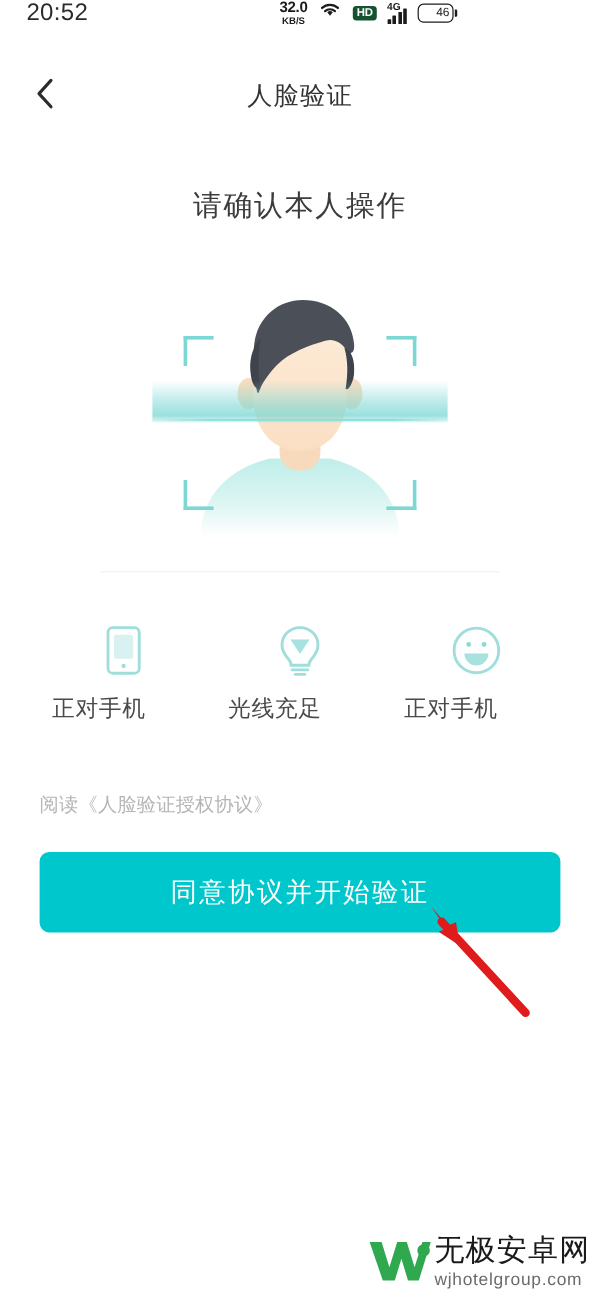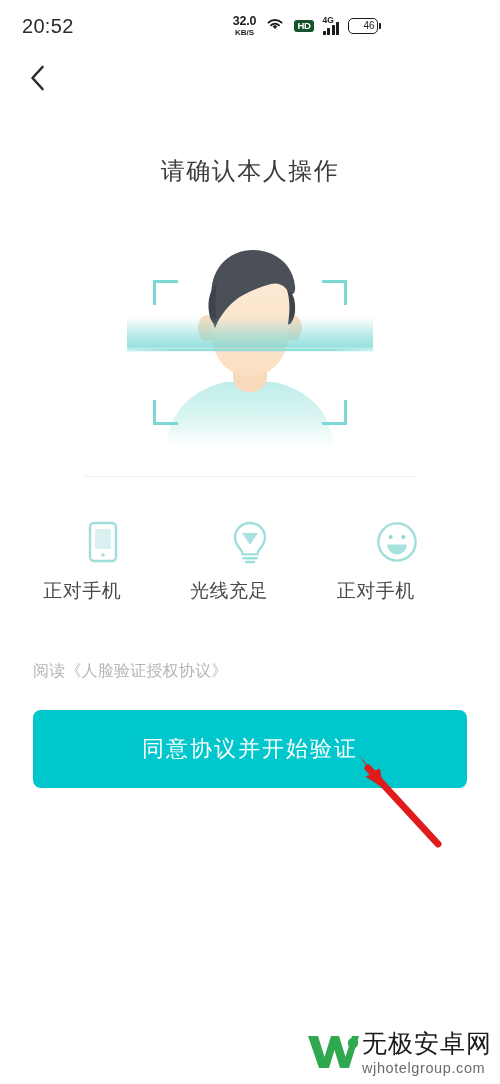--- a/index.html
+++ b/index.html
@@ -16,21 +16,21 @@
     -webkit-font-smoothing: antialiased;
   }
 
   
   .status-bar {
     position: absolute;
     top: 0; left: 0;
     width: 400px;
     height: 52px;
     display: flex;
-    align-items: center;
+    align-items: flex-start;
     justify-content: space-between;
     padding: 0 22px;
     box-sizing: border-box;
   }
   .status-time {
     font-size: 20px;
     color: #2b2b2b;
     letter-spacing: 0.3px;
   }
   .status-right {
@@ -265,21 +265,21 @@
     letter-spacing: 0.2px;
     cursor: pointer;
   }
 
   
   .primary-btn {
     position: absolute;
     top: 710px;
     left: 33px;
     width: 434px;
-    height: 78px;
+    height: 67px;
     background: #00c7cc;
     border: none;
     border-radius: 8px;
     color: #ffffff;
     font-size: 22px;
     letter-spacing: 2px;
     font-family: inherit;
     cursor: pointer;
     display: flex;
     align-items: center;
@@ -363,20 +363,21 @@
 </div>
 
 <div class="nav-bar">
   <div class="nav-back">
     <span>
       <svg width="15" height="26" viewBox="0 0 15 26">
         <path d="M12.5 2 L2.5 13 L12.5 24" stroke="#2b2b2b" stroke-width="2.6" fill="none" stroke-linecap="round" stroke-linejoin="round"></path>
       </svg>
     </span>
   </div>
+  <div class="nav-title">人脸验证</div>
 </div>
 
 <div class="headline">请确认本人操作</div>
 
 <div class="face-stage">
   <svg class="avatar-svg" viewBox="0 0 210 205">
     <defs>
       <linearGradient id="shirtGrad" x1="0" y1="0" x2="0" y2="1">
         <stop offset="0%" stop-color="#bfeeea"></stop>
         <stop offset="55%" stop-color="#dbf5f2"></stop>

